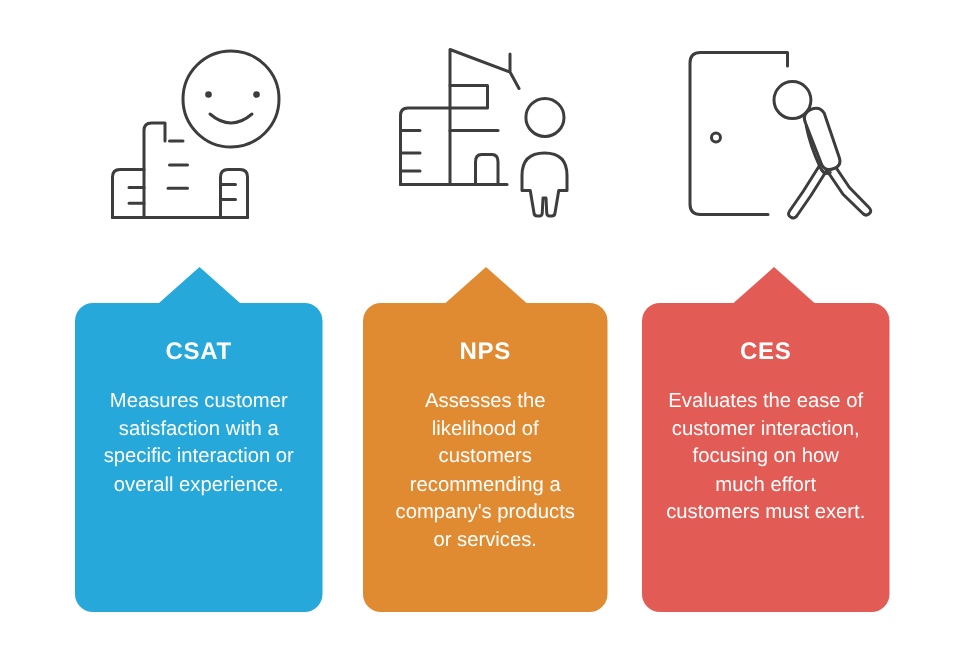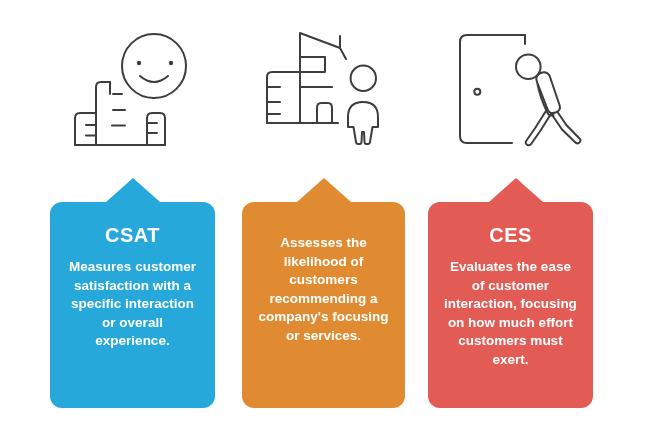--- a/index.html
+++ b/index.html
@@ -28,30 +28,30 @@
     top:202px;
     height:206px;
     border-radius:12px;
     color:#ffffff;
     text-align:center;
     box-sizing:border-box;
     padding:21px 16px 0 16px;
   }
   .card-title {
     margin:0;
-    font-size:20px;
+    font-size:16px;
     line-height:24px;
     font-weight:bold;
     letter-spacing:0.5px;
   }
   .card-desc {
     margin:11px 0 0 0;
     font-size:13.5px;
     line-height:18.5px;
-    font-weight:bold;
+    font-weight:normal;
   }
   .pointer {
     position:absolute;
     top:178px;
     width:0; height:0;
     border-left:27px solid transparent;
     border-right:27px solid transparent;
     border-bottom:24px solid #000;
   }
 </style>
@@ -97,21 +97,22 @@
   </svg>
 
   <div class="pointer" style="left: 105.5px; border-bottom-color: rgb(39, 168, 218);"></div>
   <div class="card" style="left: 50px; width: 165px; background-color: rgb(39, 168, 218);">
     <h2 class="card-title">CSAT</h2>
     <p class="card-desc">Measures customer satisfaction with a specific interaction or overall experience.</p>
   </div>
 
   <div class="pointer" style="left: 296.5px; border-bottom-color: rgb(224, 139, 49);"></div>
   <div class="card" style="left: 242px; width: 163px; background-color: rgb(224, 139, 49);">
-    <p class="card-desc">Assesses the likelihood of customers recommending a company's focusing or services.</p>
+    <h2 class="card-title">NPS</h2>
+    <p class="card-desc">Assesses the likelihood of customers recommending a company's products or services.</p>
   </div>
 
   <div class="pointer" style="left: 488.5px; border-bottom-color: rgb(226, 91, 85);"></div>
   <div class="card" style="left: 428px; width: 165px; background-color: rgb(226, 91, 85);">
     <h2 class="card-title">CES</h2>
     <p class="card-desc">Evaluates the ease of customer interaction, focusing on how much effort customers must exert.</p>
   </div>
 
 </div>
 

